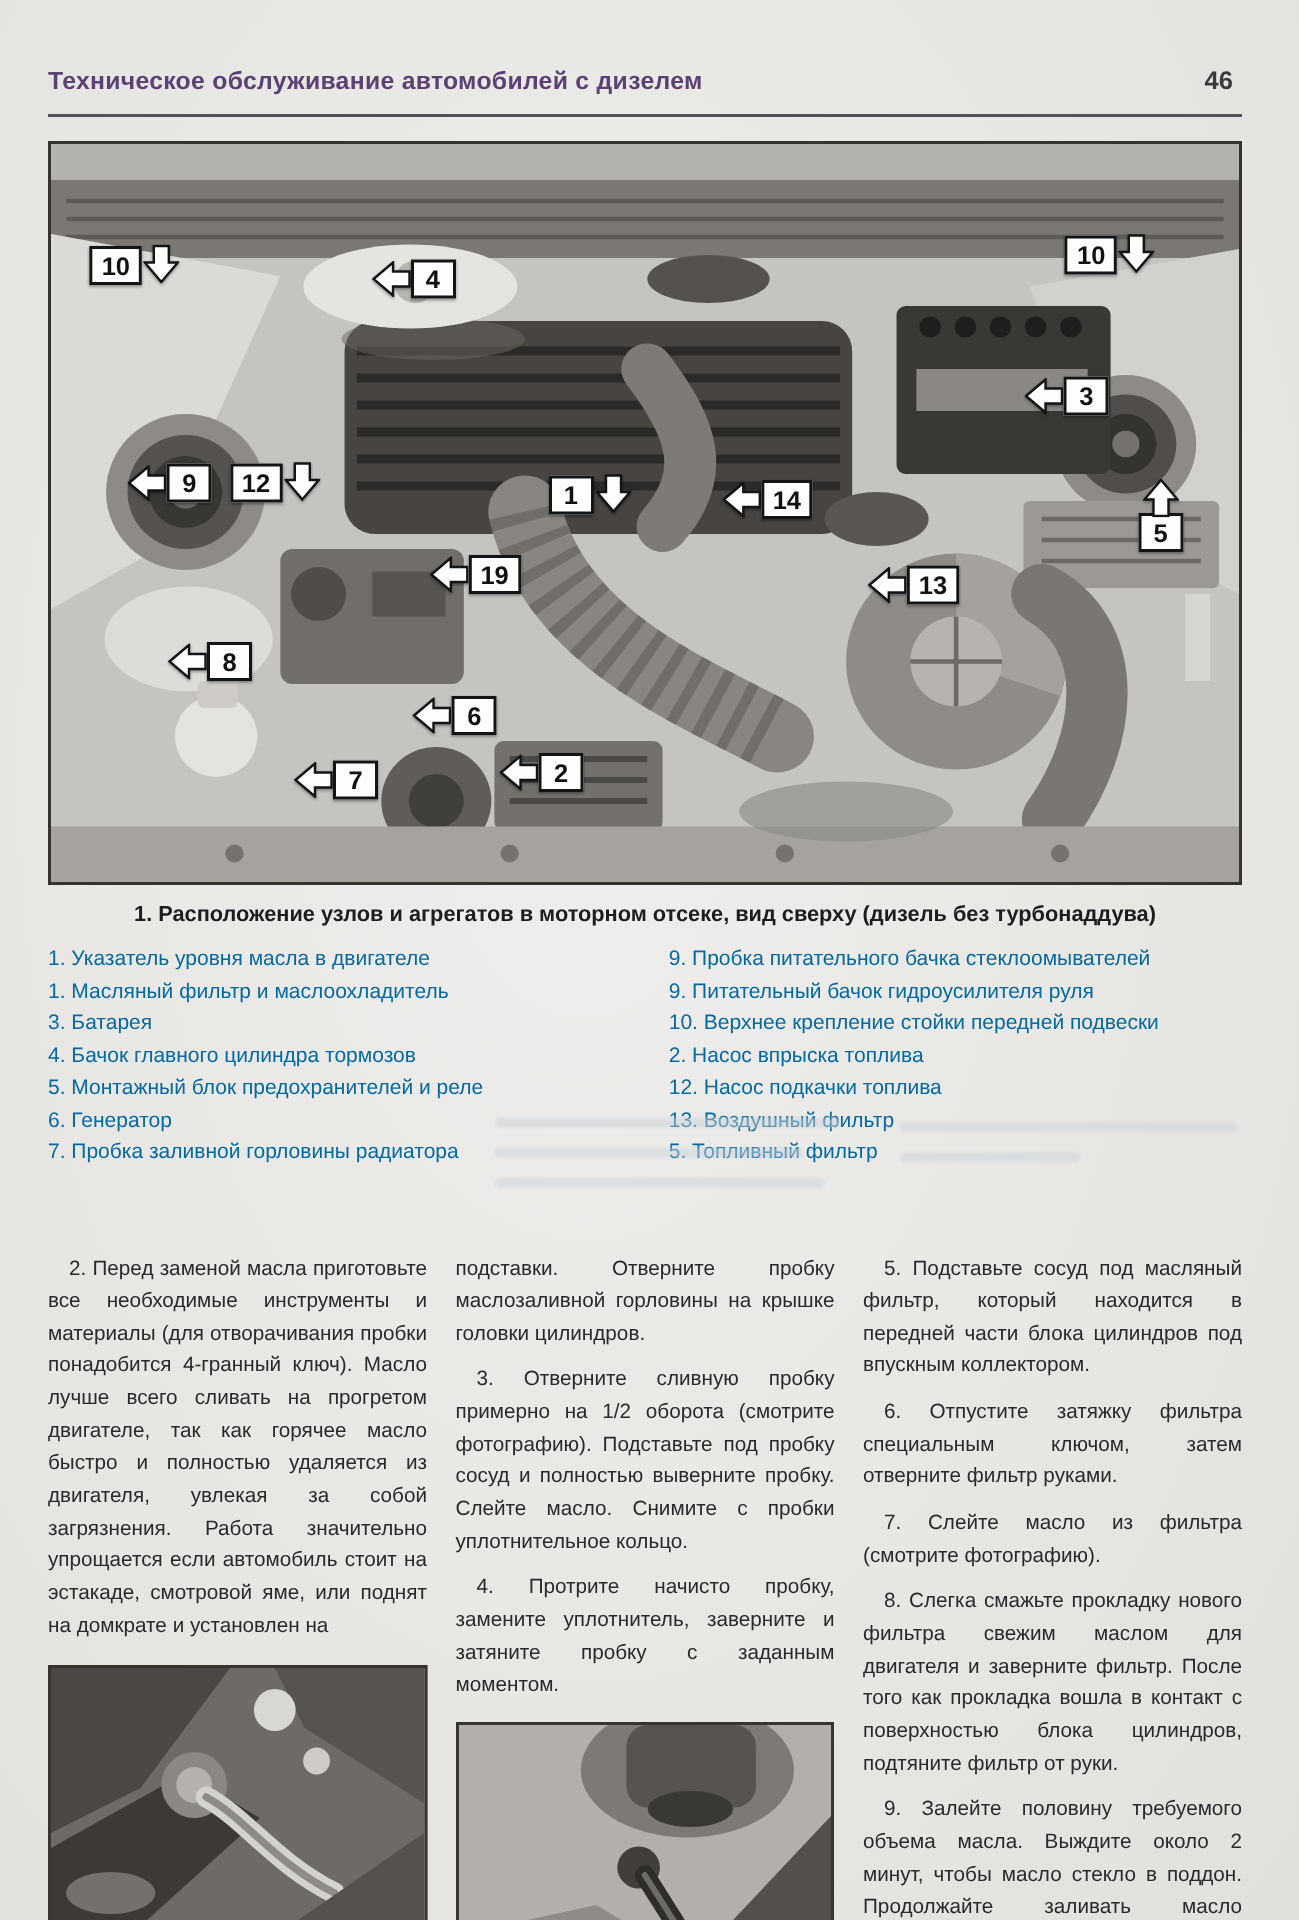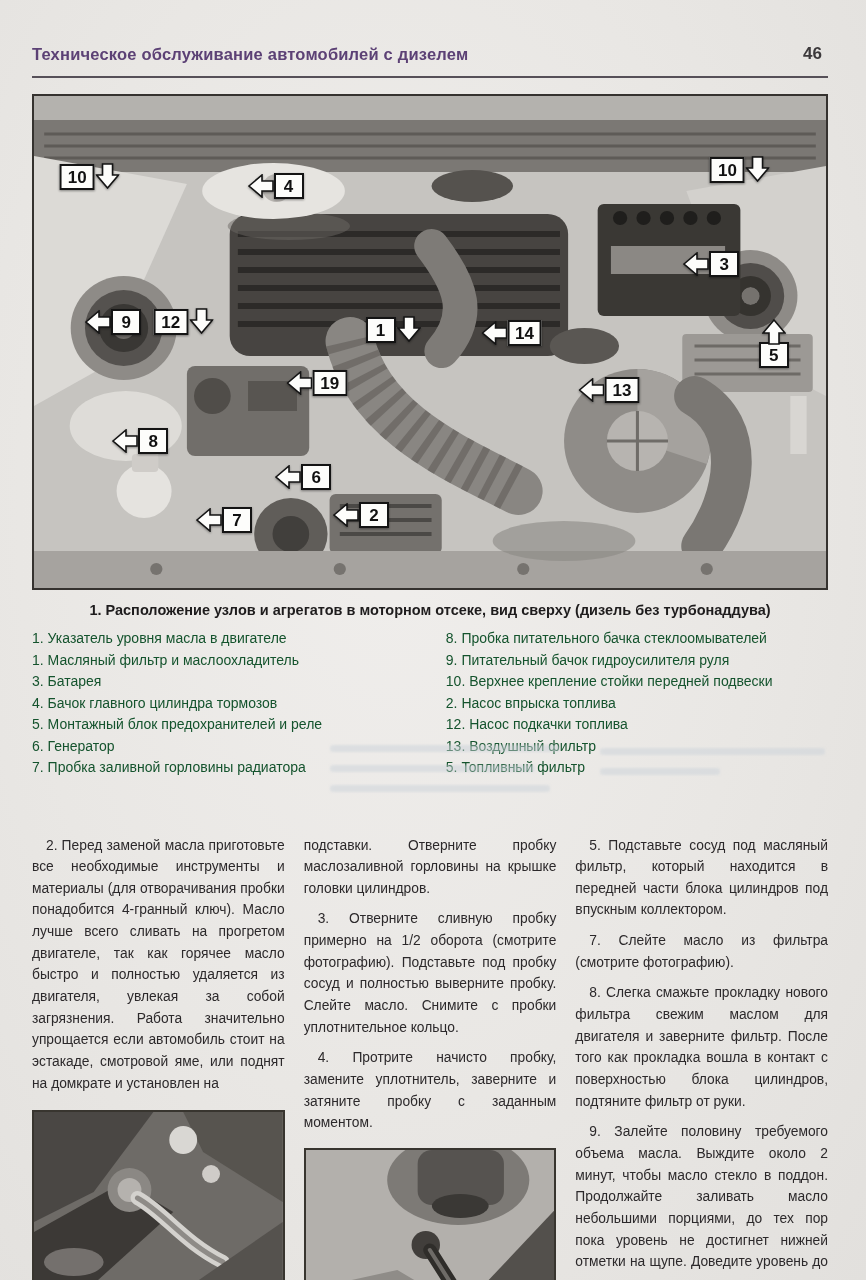--- a/index.html
+++ b/index.html
@@ -24,21 +24,21 @@
 
   .callout{position:absolute;transform:translate(-50%,-50%);display:flex;align-items:center;filter:drop-shadow(0 1px 1px rgba(0,0,0,.4));}
   .callout .num{background:#fdfdfb;border:2px solid #141414;color:#111;font-weight:bold;font-size:17px;line-height:1;padding:3px 6px 2px;min-width:14px;text-align:center;}
   .callout.dir-down{flex-direction:row;}
   .callout.dir-up{flex-direction:column;}
   .callout svg.arr{display:block;}
 
   .figcap{margin-top:12px;text-align:center;font-weight:bold;font-size:14.5px;color:#1e1c1d;}
 
   
-  .legend{margin-top:10px;display:grid;grid-template-columns:1.02fr 1fr;column-gap:8px;font-size:14px;color:#14532d;gap:24px;}
+  .legend{margin-top:10px;display:grid;grid-template-columns:1.02fr 1fr;column-gap:8px;font-size:14px;color:#0369a1;gap:24px;}
   .legend .col{display:flex;flex-direction:column;}
   .legend .item{line-height:21.5px;}
 
   
   .ghost{position:absolute;pointer-events:none;opacity:.5;filter:blur(1.2px);}
   .ghost .gl{height:7px;border-radius:3px;background:#ccd3da;margin-bottom:13px;}
 
   
   .cols{margin-top:56px;display:grid;grid-template-columns:1fr 1fr 1fr;column-gap:19px;font-size:13.8px;line-height:1.57;text-align:justify;color:#2c292b;}
   .cols p{margin:0 0 9px 0;}
@@ -288,21 +288,21 @@
     <div class="col">
       <span class="item">1. Указатель уровня масла в двигателе</span>
       <span class="item">1. Масляный фильтр и маслоохладитель</span>
       <span class="item">3. Батарея</span>
       <span class="item">4. Бачок главного цилиндра тормозов</span>
       <span class="item">5. Монтажный блок предохранителей и реле</span>
       <span class="item">6. Генератор</span>
       <span class="item">7. Пробка заливной горловины радиатора</span>
     </div>
     <div class="col">
-      <span class="item">8. Пробка питательного бачка стеклоомывателей</span>
+      <span class="item">9. Пробка питательного бачка стеклоомывателей</span>
       <span class="item">9. Питательный бачок гидроусилителя руля</span>
       <span class="item">10. Верхнее крепление стойки передней подвески</span>
       <span class="item">2. Насос впрыска топлива</span>
       <span class="item">12. Насос подкачки топлива</span>
       <span class="item">13. Воздушный фильтр</span>
       <span class="item">5. Топливный фильтр</span>
     </div>
   </div>
 
   <div class="ghost" style="left:330px;top:745px;width:240px;">
@@ -353,19 +353,20 @@
           <polygon points="245,60 180,130 245,160" fill="#53504c"></polygon>
           <polygon points="0,140 90,120 140,150 80,192 0,192" fill="#8f8c88"></polygon>
           <ellipse cx="60" cy="165" rx="28" ry="12" fill="#504d4a"></ellipse>
           <polygon points="150,192 245,170 245,192" fill="#9c9995"></polygon>
         </svg>
       </div>
     </div>
 
     <div class="c">
       <p class="ind">5. Подставьте сосуд под масляный фильтр, который находится в передней части блока цилиндров под впускным коллектором.</p>
+      <p class="ind">6. Отпустите затяжку фильтра специальным ключом, затем отверните фильтр руками.</p>
       <p class="ind">7. Слейте масло из фильтра (смотрите фотографию).</p>
       <p class="ind">8. Слегка смажьте прокладку нового фильтра свежим маслом для двигателя и заверните фильтр. После того как прокладка вошла в контакт с поверхностью блока цилиндров, подтяните фильтр от руки.</p>
       <p class="ind">9. Залейте половину требуемого объема масла. Выждите около 2 минут, чтобы масло стекло в поддон. Продолжайте заливать масло небольшими порциями, до тех пор пока уровень не достигнет нижней отметки на щупе. Доведите уровень до вер-</p>
     </div>
   </div>
 
 </div>
 
 </body></html>

